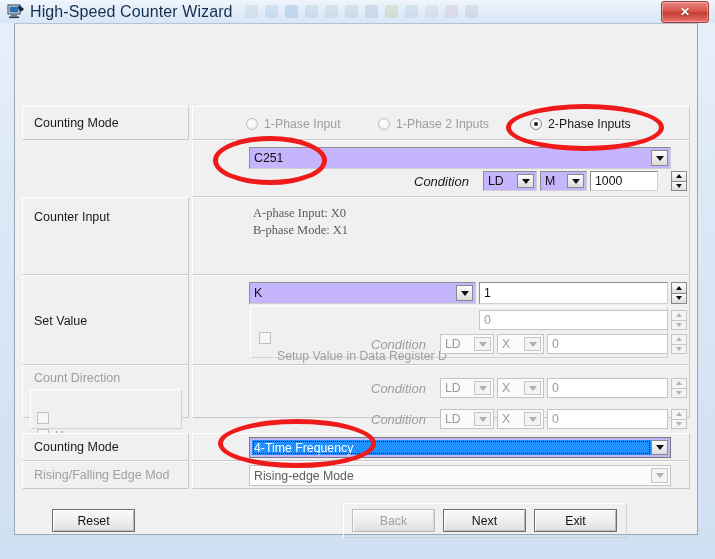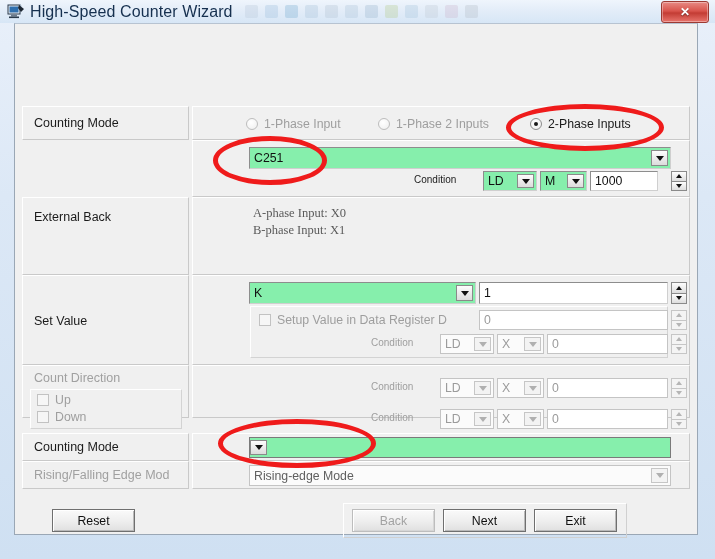--- a/index.html
+++ b/index.html
@@ -102,21 +102,21 @@
     border-right-color: #cfcfcf; border-bottom-color: #cfcfcf;
     font-size: 12.3px; color: #101010;
     display: flex; align-items: center;
   }
   .tbox span { padding-left: 4px; white-space: nowrap; }
   .tbox.dim { border-color: #c4c4c4; }
   .tbox.dim span { color: #9b9b9b; }
 
   .combo {
     position: absolute; box-sizing: border-box;
-    background: #86efac;
+    background: #c4b5fd;
     border: 1px solid #8d8d8d;
     border-right-color: #cfcfcf; border-bottom-color: #cfcfcf;
     font-size: 12.3px; color: #101010;
     display: flex; align-items: center;
   }
   .combo > .ctext { padding-left: 4px; white-space: nowrap; flex: 1; overflow: hidden; }
   .combo.dim { border-color: #c4c4c4; background:#fbfbfb; }
   .combo.dim > .ctext { color: #9b9b9b; }
   .arrow-btn {
     width: 17px; height: calc(100% - 4px); margin: 2px 2px 2px 0;
@@ -147,37 +147,37 @@
     border-right: 3px solid transparent; border-bottom: 4px solid #111;
   }
   .tri-dn-s {
     width: 0; height: 0; border-left: 3px solid transparent;
     border-right: 3px solid transparent; border-top: 4px solid #111;
   }
   .spin.dim .tri-up-s { border-bottom-color: #b5b5b5; }
   .spin.dim .tri-dn-s { border-top-color: #b5b5b5; }
 
   .cond-lbl {
-    position: absolute; font-size: 10px; color: #1b1b1b; white-space: nowrap;
+    position: absolute; font-size: 13px; color: #1b1b1b; white-space: nowrap; font-style: italic;
   }
   .cond-lbl.dim { color: #9e9e9e; }
 
   .panel {
     position: absolute; box-sizing: border-box;
     border: 1px solid #d3d3d3; border-top-color: #ffffff; border-left-color: #ffffff;
     background: #f0f0f0;
   }
 
   .chk { position: absolute; display: flex; align-items: center; }
   .chkbox {
     width: 12px; height: 12px; box-sizing: border-box;
     background: #fbfbfb; border: 1px solid #9a9a9a; margin-right: 6px; flex: none;
   }
   .chkbox.dim { border-color: #c2c2c2; background: #f6f6f6; }
-  .chk-lbl { font-size: 12.3px; color: #1b1b1b; white-space: nowrap; }
+  .chk-lbl { font-size: 12.3px; color: #1b1b1b; white-space: nowrap; margin-top: 36px; }
   .chk-lbl.dim { color: #9e9e9e; }
 
   .serif-note {
     position: absolute; font-family: "Liberation Serif", serif;
     font-size: 12.5px; color: #5a5a5a; white-space: nowrap;
   }
 
   
   .combo.sel { border: 1px solid #7a7a7a; }
   .combo.sel > .ctext {
@@ -297,25 +297,25 @@
               </div>
             <div>
                 <i class="tri-dn-s"></i>
               </div>
           </div>
         </div>
       </div>
 
       <div class="row" style="top:91px;height:78px">
         <div class="cell-label">
-          <div class="lbl" style="top:12px">External Back</div>
+          <div class="lbl" style="top:12px">Counter Input</div>
         </div>
         <div class="cell-field">
           <div class="serif-note" style="left:60px;top:8px">A-phase Input: X0</div>
-          <div class="serif-note" style="left:60px;top:25px">B-phase Input: X1</div>
+          <div class="serif-note" style="left:60px;top:25px">B-phase Mode: X1</div>
         </div>
       </div>
 
       <div class="row" style="top:169px;height:90px">
         <div class="cell-label">
           <div class="lbl" style="top:38px">Set Value</div>
         </div>
         <div class="cell-field">
           <div class="combo" style="left:56px;top:6px;width:227px;height:22px">
             <span class="ctext caret-k">K</span>
@@ -445,20 +445,21 @@
           </div>
         </div>
       </div>
 
       <div class="row" style="top:327px;height:28px">
         <div class="cell-label">
           <div class="lbl" style="top:6px">Counting Mode</div>
         </div>
         <div class="cell-field">
           <div class="combo sel" style="left:56px;top:3px;width:422px;height:21px">
+            <span class="ctext">4-Time Frequency</span>
             <span class="arrow-btn">
                 <i class="tri-down"></i>
               </span>
           </div>
         </div>
       </div>
 
       <div class="row" style="top:355px;height:28px">
         <div class="cell-label">
           <div class="lbl dim" style="top:6px">Rising/Falling Edge Mod</div>

